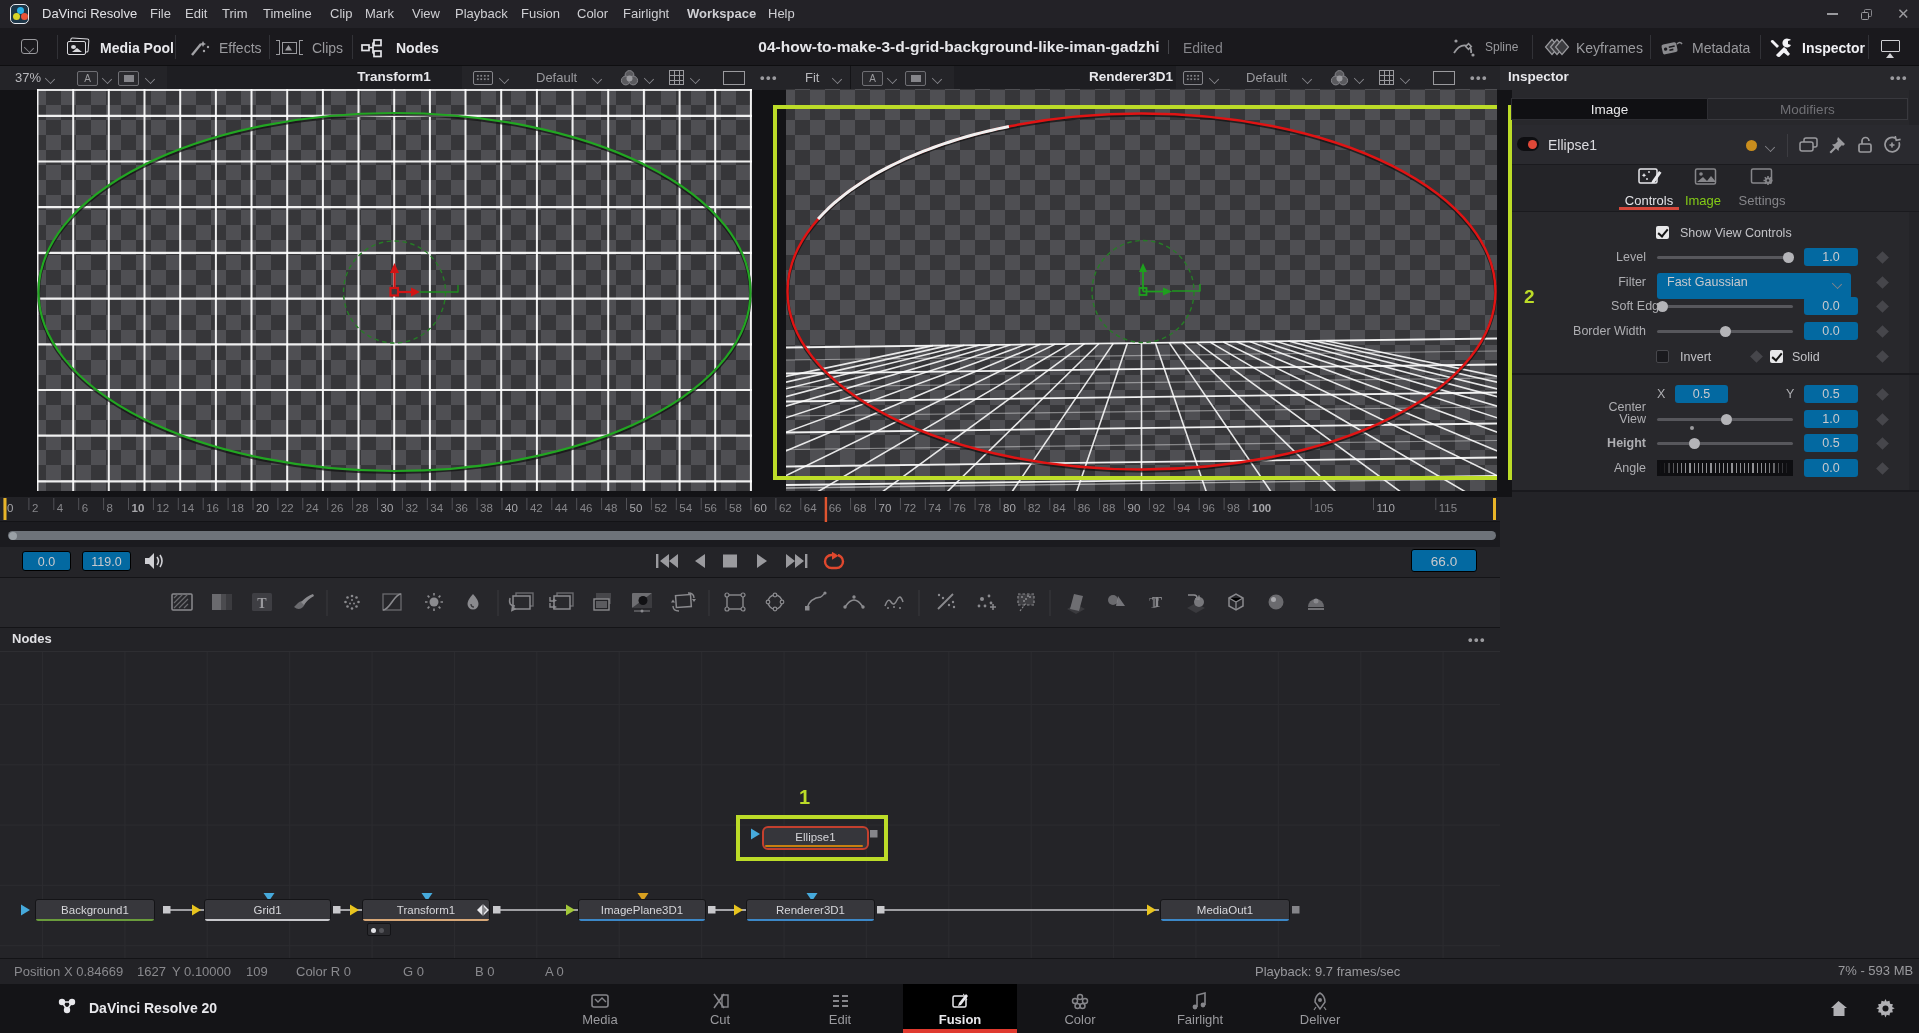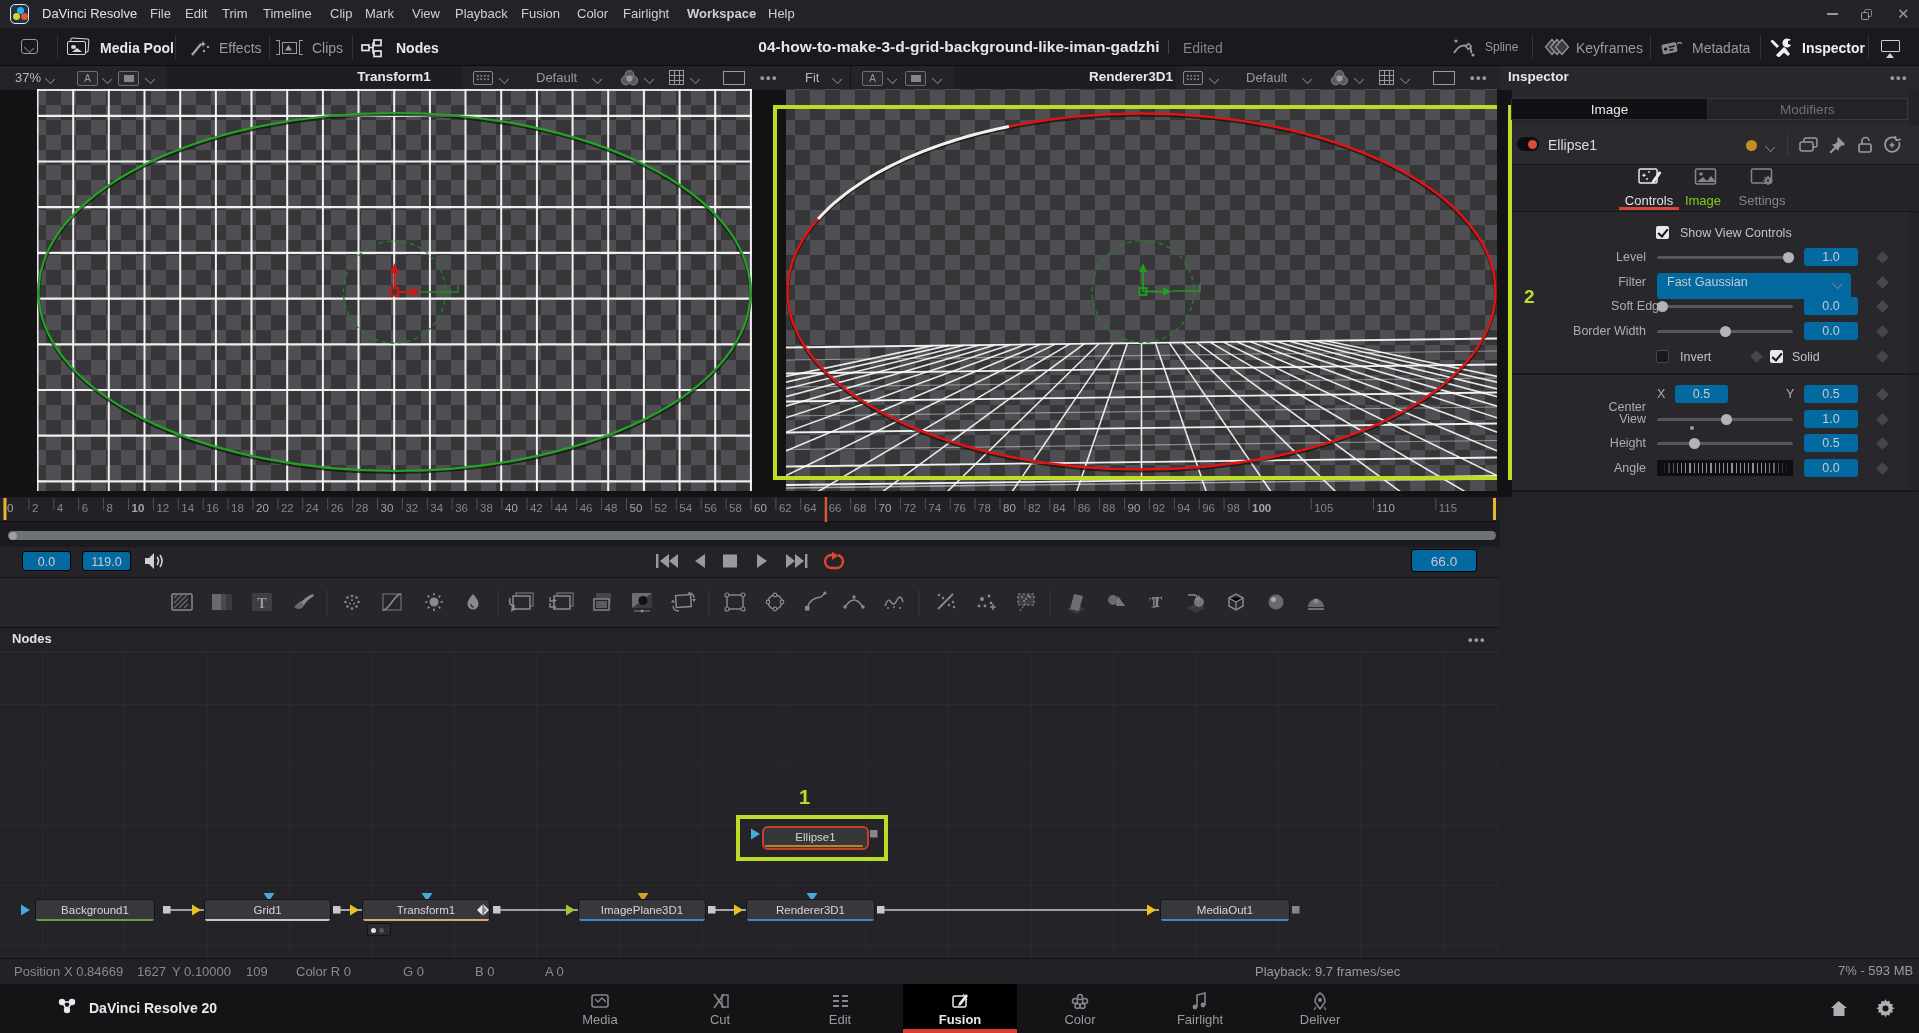--- a/index.html
+++ b/index.html
@@ -839,21 +839,21 @@
 <div class="vbox" style="left:1675px;top:385px;width:53px;height:18px;line-height:18px;">0.5</div>
 <div class="txt" style="left:1786px;top:387px;font-size:12.5px;color:#aeaeb2;">Y</div>
 <div class="vbox" style="left:1804px;top:385px;width:54px;height:18px;line-height:18px;">0.5</div>
 <div class="diamond" style="left:1878px;top:389.5px;"></div>
 <div class="lbl" style="left:1510px;top:412px;width:136px;">View</div>
 <div class="slider-track" style="left:1657px;top:417.5px;width:136px;"></div>
     <div class="slider-handle" style="left:1720.5px;top:413.5px;"></div>
 <div class="vbox" style="left:1804px;top:410px;width:54px;height:18px;line-height:18px;">1.0</div>
 <div class="diamond" style="left:1878px;top:414.5px;"></div>
 <div class="abs" style="left:1690px;top:426px;width:4px;height:4px;border-radius:50%;background:#9a9a9e;"></div>
-<div class="lbl" style="left:1510px;top:436px;width:136px;">Height</div>
+<div class="lbl" style="left:1510px;top:436px;width:136px;font-weight:bold;">Height</div>
 <div class="slider-track" style="left:1657px;top:441.5px;width:136px;"></div>
     <div class="slider-handle" style="left:1688.5px;top:437.5px;"></div>
 <div class="vbox" style="left:1804px;top:434px;width:54px;height:18px;line-height:18px;">0.5</div>
 <div class="diamond" style="left:1878px;top:438.5px;"></div>
 <div class="lbl" style="left:1510px;top:461px;width:136px;">Angle</div>
 <div class="abs" style="left:1657px;top:460px;width:136px;height:16px;background:#0e0e11;">
       <div class="abs" style="left:3px;top:3px;width:130px;height:10px;background-image:repeating-linear-gradient(90deg,#909094 0 1.3px,transparent 1.3px 4.2px);-webkit-mask-image:linear-gradient(90deg,transparent,#000 18%,#000 82%,transparent);"></div>
     </div>
 <div class="vbox" style="left:1804px;top:459px;width:54px;height:18px;line-height:18px;">0.0</div>
 <div class="diamond" style="left:1878px;top:463.5px;"></div>

